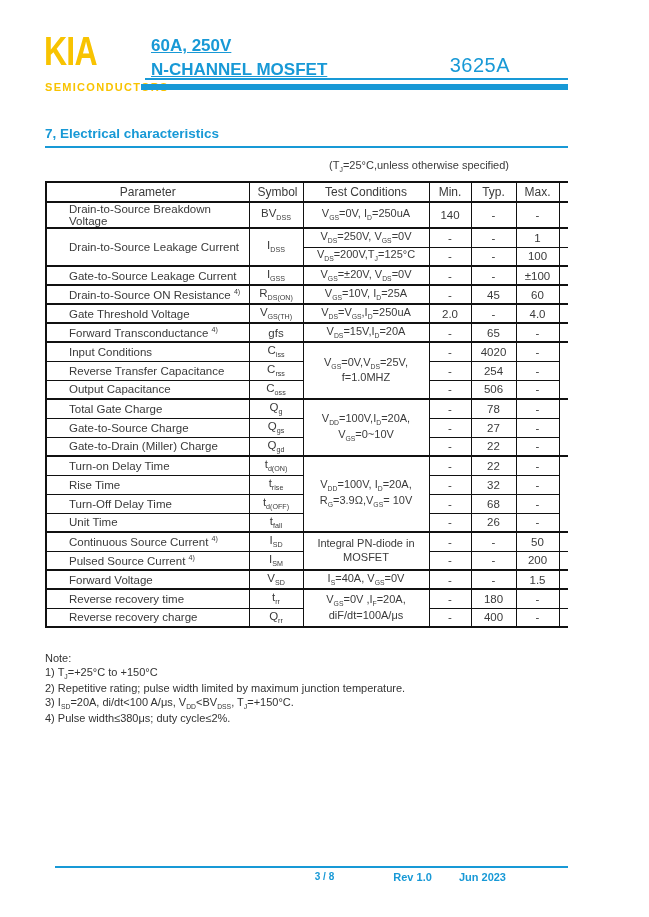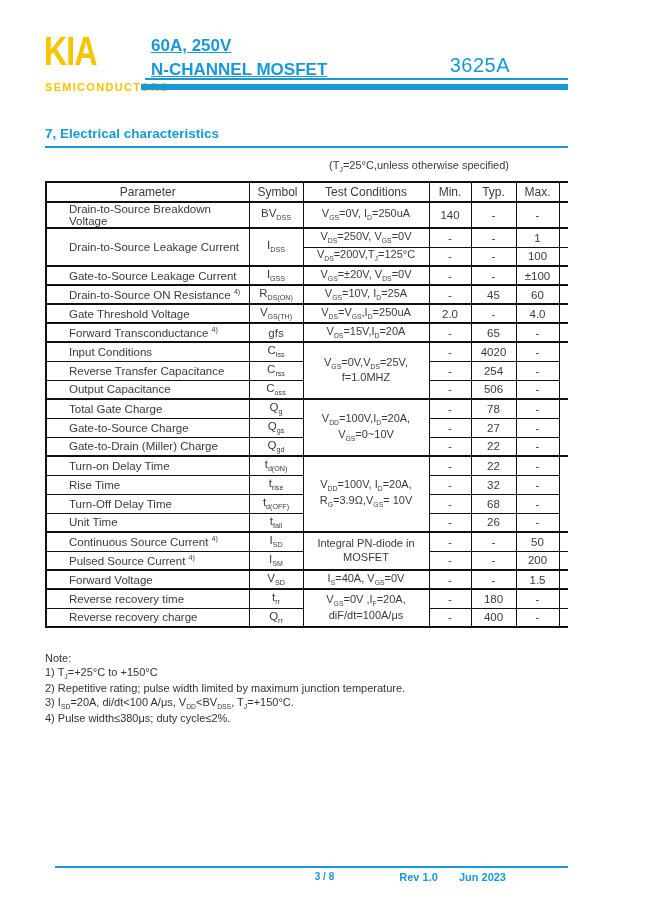--- a/index.html
+++ b/index.html
@@ -66,21 +66,21 @@
   
   .footer-line{position:absolute;left:55px;top:866px;width:543px;height:1.5px;background:var(--accent-cyan);}
   .footer-page{
     position:absolute;left:0;top:871px;width:649px;text-align:center;
     color:var(--accent-cyan);font-size:10px;font-weight:bold;
   }
   .footer-rev{
     position:absolute;right:62px;top:871px;color:var(--accent-cyan);
     font-size:11px;font-weight:bold;
   }
-  .footer-rev span{margin-left:18px;}
+  .footer-rev span{margin-left:24px;}
   .footer-rev span:first-child{margin-left:12px;}
 </style>
 </head>
 <body>
 
 <div class="page">
 
   <div class="logo">KIA</div>
   <div class="logo-sub">SEMICONDUCTORS</div>
   <div class="spec">

